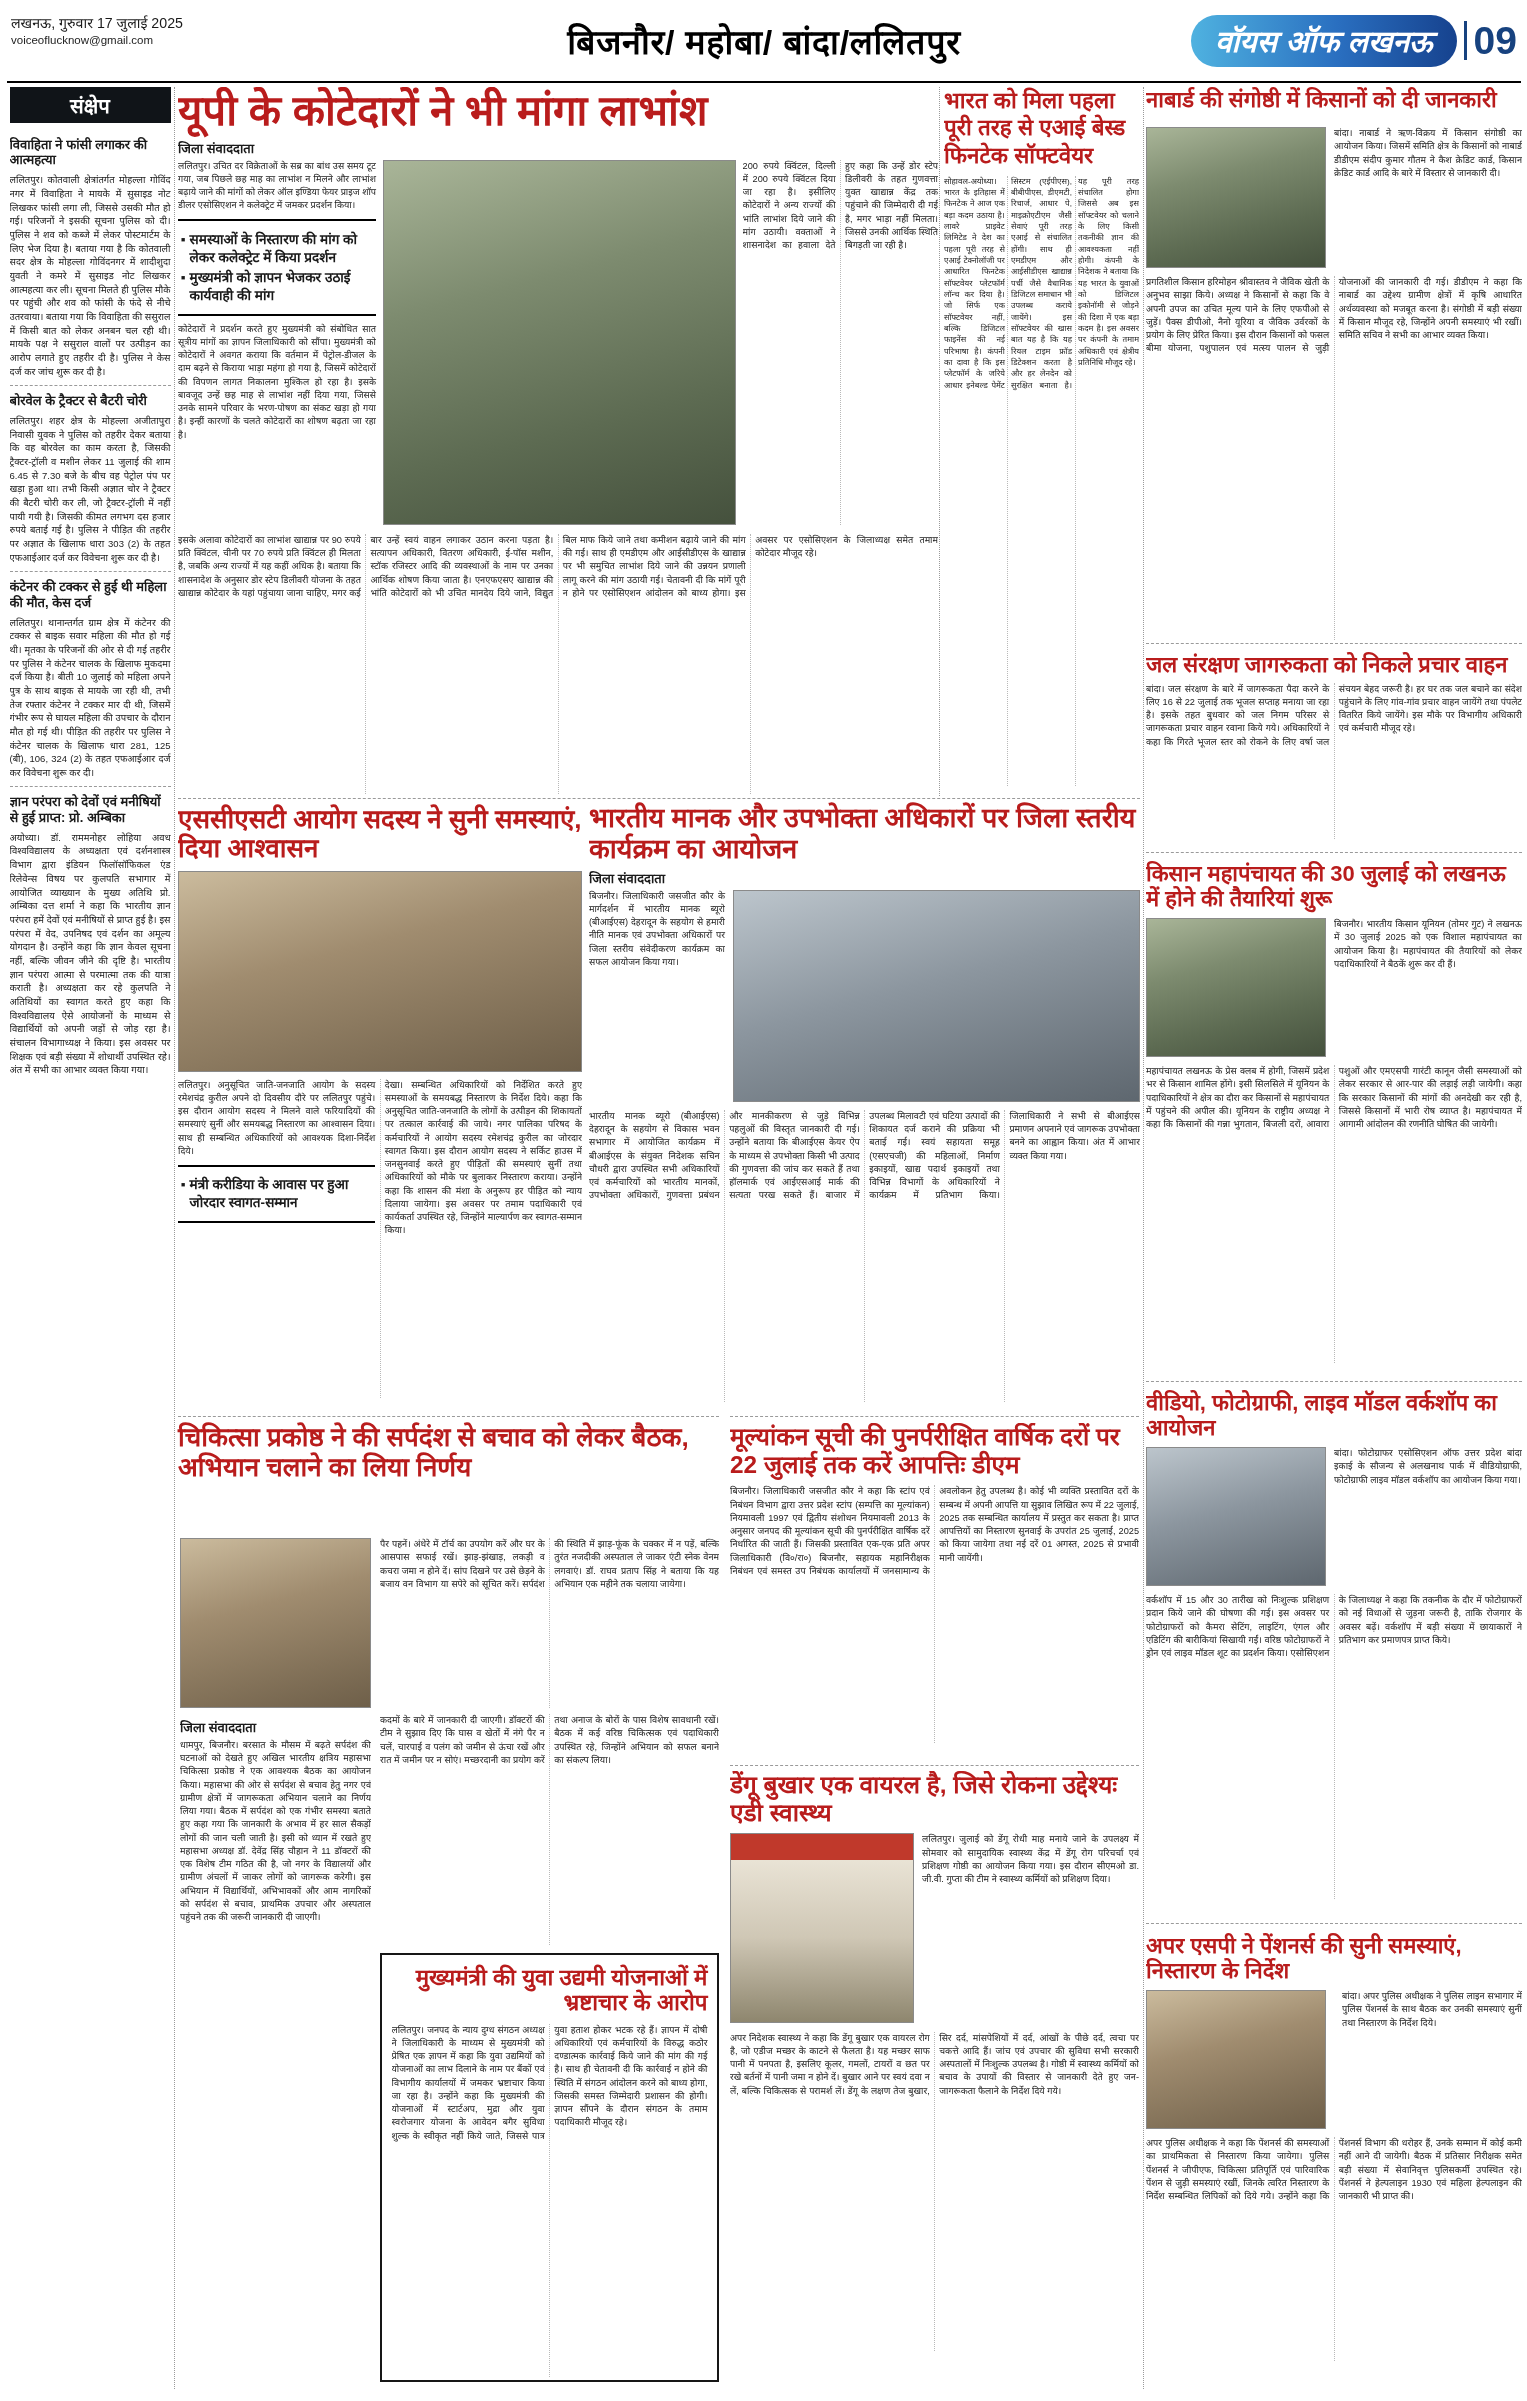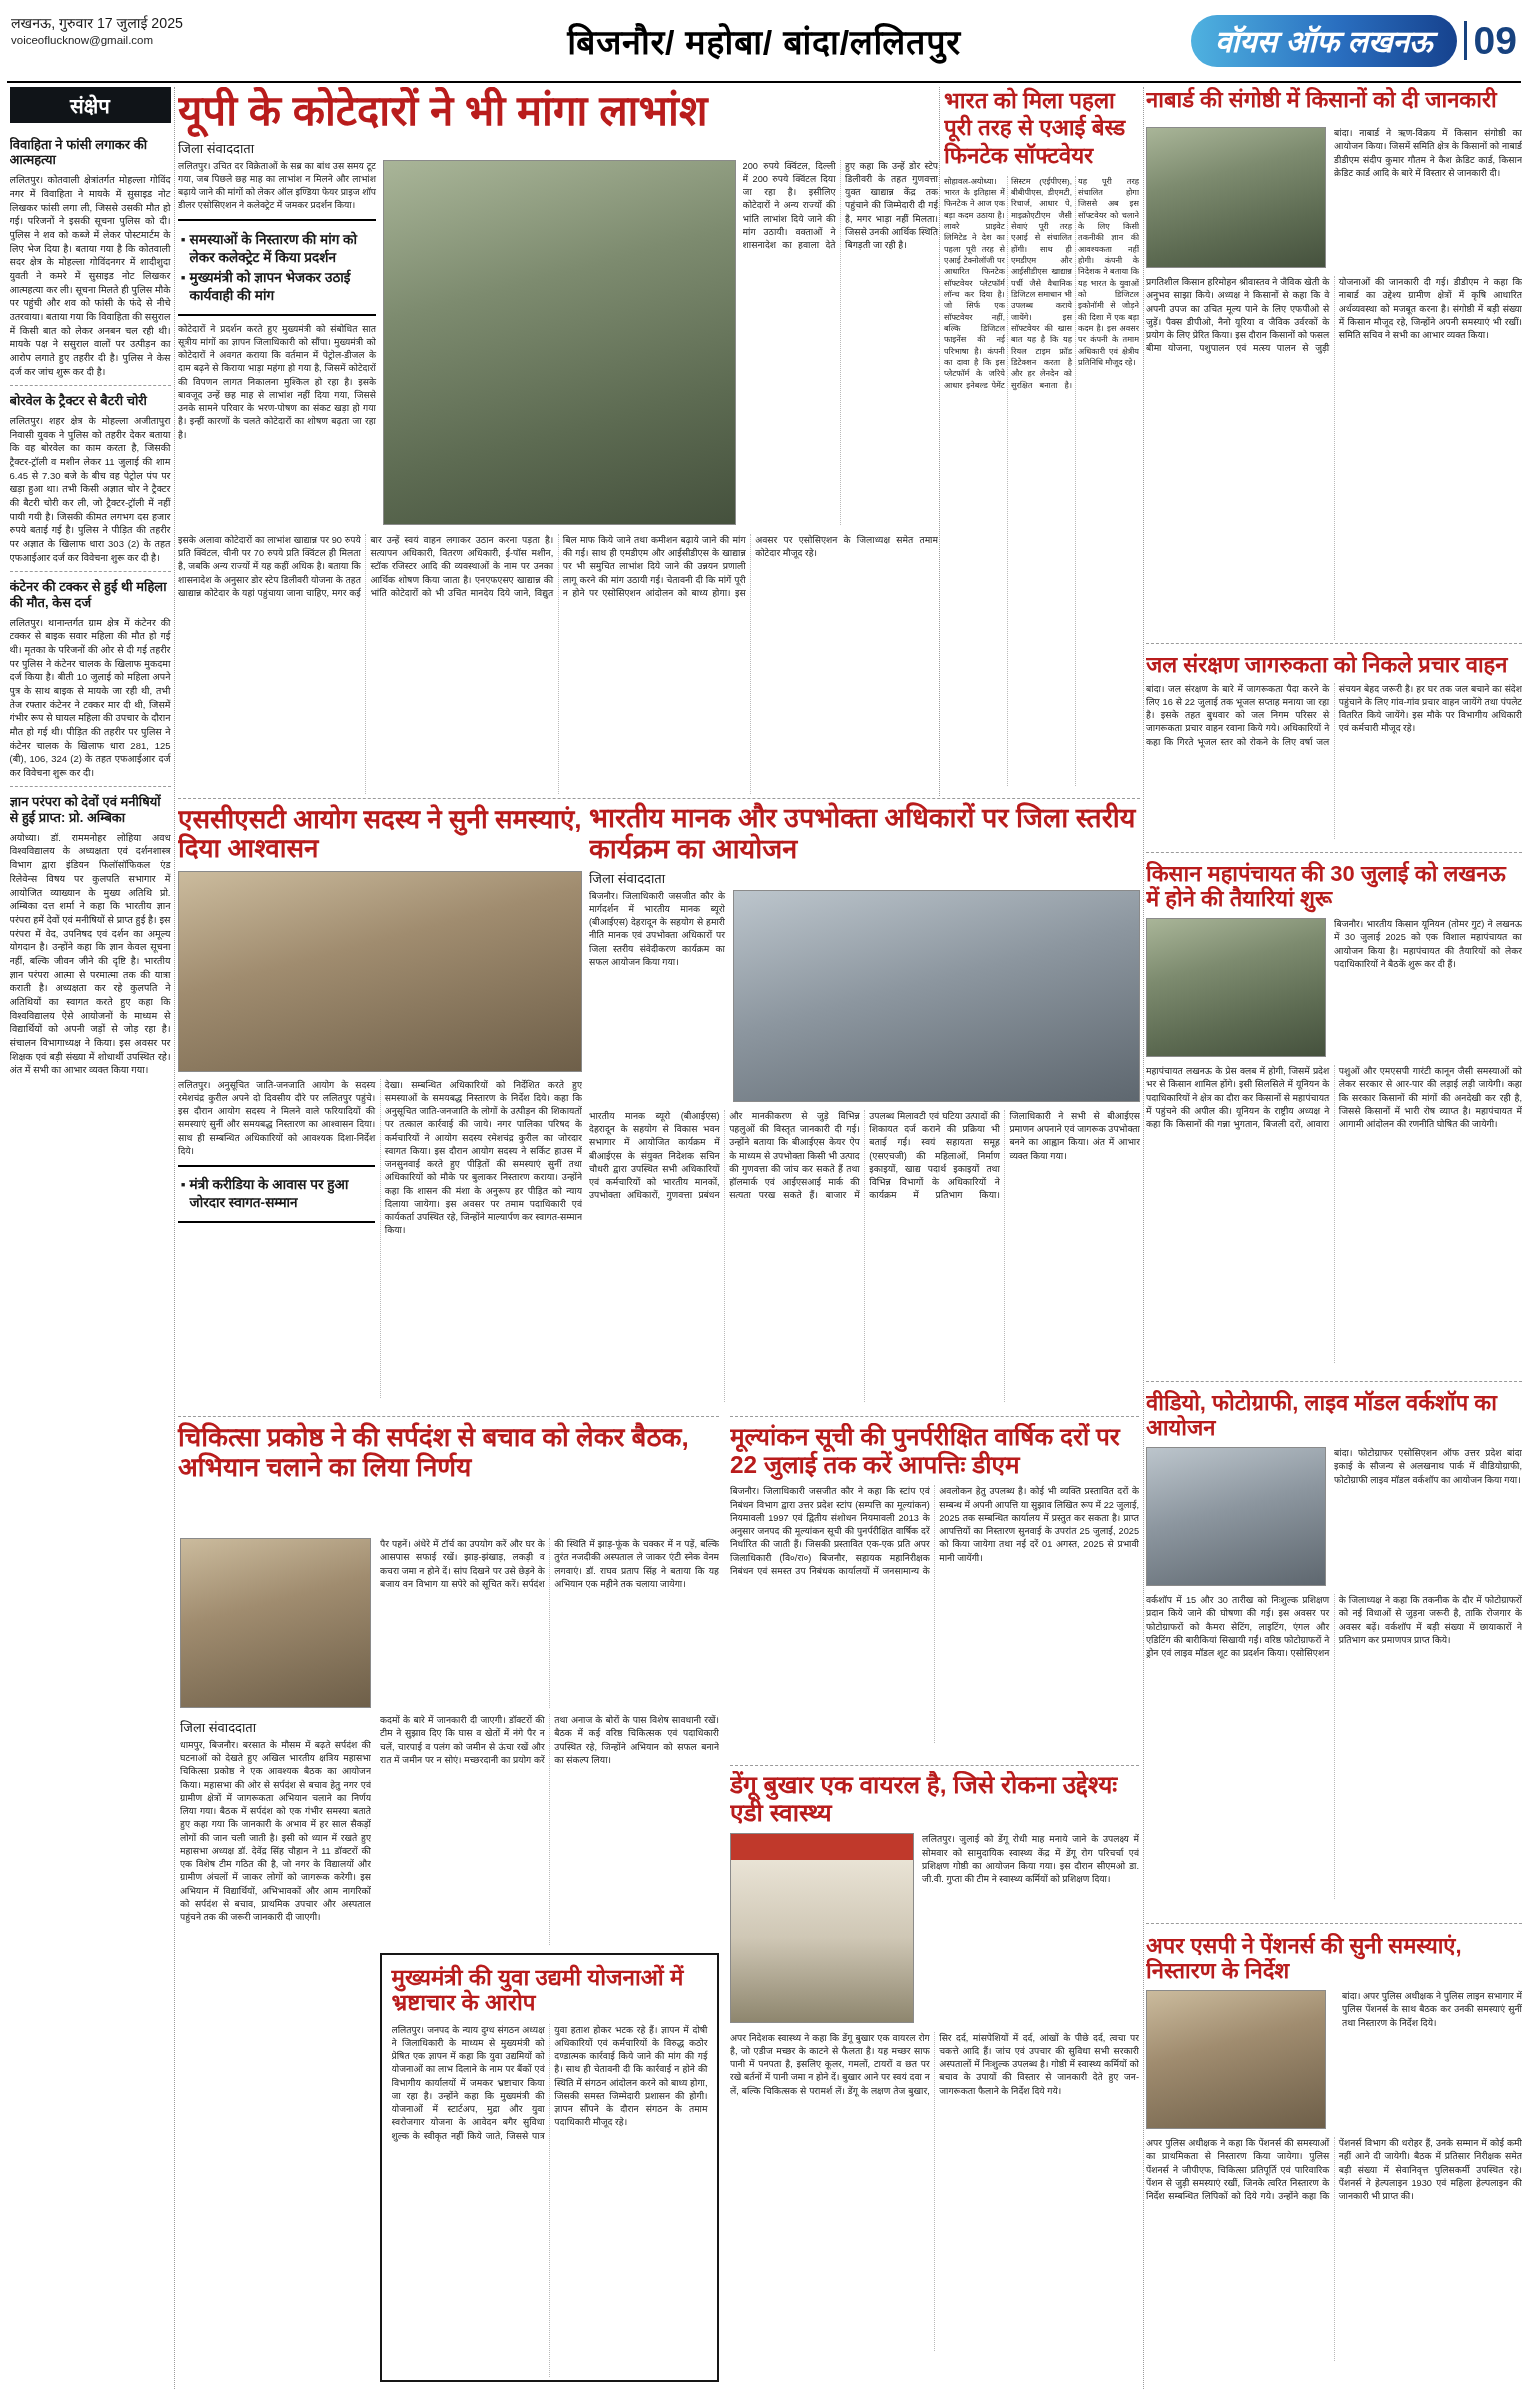--- a/index.html
+++ b/index.html
@@ -14,21 +14,21 @@
   .mh-center{position:absolute;left:0;top:17.6px;width:1528px;text-align:center;font-size:34px;font-weight:800;letter-spacing:0.7px;color:#000}
   .mh-right{position:absolute;right:11px;top:15px;display:flex;align-items:center;gap:6.8px}
   .brand-pill{background:linear-gradient(90deg,#4fb2e0 0%,#2a6fc0 55%,#16428e 100%);color:#fff;font-size:30px;font-weight:800;font-style:italic;padding:5.4px 24.4px;border-radius:27px;white-space:nowrap}
   .page-no{font-size:39px;font-weight:800;color:#17427f;border-left:3.4px solid #17427f;padding-left:6.8px;line-height:1}
   .top-rule{position:absolute;left:6.8px;top:81px;width:1514px;height:2px;background:#000}
   
   .vrule{position:absolute;width:0;border-left:0.7px dotted #9a9a9a}
   .hrule{position:absolute;height:0;border-top:0.7px dashed #9a9a9a}
   
   .headline{font-weight:700;color:#b91c1c;line-height:1.14}
-  .byline{font-weight:normal;font-size:13px;margin:4.1px 0 2.7px 0}
+  .byline{font-weight:bold;font-size:13px;margin:4.1px 0 2.7px 0}
   .body-text{font-size:9.2px;line-height:1.44;text-align:justify;color:#1c1c1c}
   .cols2{columns:2;column-gap:9.5px;column-rule:0.7px dotted #b8b8b8;overflow:hidden;height:100%}
   .cols3{columns:3;column-gap:6.1px;column-rule:0.7px dotted #b8b8b8;overflow:hidden}
   .cols4{columns:4;column-gap:9.5px;column-rule:0.7px dotted #b8b8b8;overflow:hidden}
   .photo{border:0.7px solid #8a8a8a}
   .ph-a{background:linear-gradient(165deg,#a9b598 0%,#7d8b6f 35%,#5d6b52 70%,#45513d 100%)}
   .ph-b{background:linear-gradient(165deg,#cbbb9d 0%,#a08c6f 40%,#6e5f49 100%)}
   .ph-c{background:linear-gradient(165deg,#bcc5cc 0%,#8c969f 45%,#5e676f 100%)}
   .ph-d{background:linear-gradient(180deg,#c0392b 0%,#c0392b 14%,#e9e3d5 14%,#cfc7b5 55%,#8e866e 100%)}
   .flag-box{border-top:2px solid #000;border-bottom:2px solid #000;padding:6.8px 2.7px;margin:6.8px 0}
@@ -157,21 +157,21 @@
 </div>
 <div class="abs" style="left:180px;top:1714px;width:191px;height:668px;overflow:hidden">
   <div class="byline">जिला संवाददाता</div>
   <p class="body-text">धामपुर, बिजनौर। बरसात के मौसम में बढ़ते सर्पदंश की घटनाओं को देखते हुए अखिल भारतीय क्षत्रिय महासभा चिकित्सा प्रकोष्ठ ने एक आवश्यक बैठक का आयोजन किया। महासभा की ओर से सर्पदंश से बचाव हेतु नगर एवं ग्रामीण क्षेत्रों में जागरूकता अभियान चलाने का निर्णय लिया गया। बैठक में सर्पदंश को एक गंभीर समस्या बताते हुए कहा गया कि जानकारी के अभाव में हर साल सैकड़ों लोगों की जान चली जाती है। इसी को ध्यान में रखते हुए महासभा अध्यक्ष डॉ. देवेंद्र सिंह चौहान ने 11 डॉक्टरों की एक विशेष टीम गठित की है, जो नगर के विद्यालयों और ग्रामीण अंचलों में जाकर लोगों को जागरूक करेगी। इस अभियान में विद्यार्थियों, अभिभावकों और आम नागरिकों को सर्पदंश से बचाव, प्राथमिक उपचार और अस्पताल पहुंचने तक की जरूरी जानकारी दी जाएगी।</p>
 </div>
 <div class="abs" style="left:380px;top:1714px;width:339px;height:231px;overflow:hidden">
   <p class="body-text cols2">कदमों के बारे में जानकारी दी जाएगी। डॉक्टरों की टीम ने सुझाव दिए कि घास व खेतों में नंगे पैर न चलें, चारपाई व पलंग को जमीन से ऊंचा रखें और रात में जमीन पर न सोएं। मच्छरदानी का प्रयोग करें तथा अनाज के बोरों के पास विशेष सावधानी रखें। बैठक में कई वरिष्ठ चिकित्सक एवं पदाधिकारी उपस्थित रहे, जिन्होंने अभियान को सफल बनाने का संकल्प लिया।</p>
 </div>
 
 <section class="abs boxed" style="left:380px;top:1953px;width:339px;height:429px;overflow:hidden">
-  <h2 class="headline" style="font-size:22.4px;text-align:left;margin-bottom:8.1px">मुख्यमंत्री की युवा उद्यमी योजनाओं में भ्रष्टाचार के आरोप</h2>
+  <h2 class="headline" style="font-size:22.4px;text-align:right;margin-bottom:8.1px">मुख्यमंत्री की युवा उद्यमी योजनाओं में भ्रष्टाचार के आरोप</h2>
   <div class="body-text cols2" style="height:353px">ललितपुर। जनपद के न्याय दुग्ध संगठन अध्यक्ष ने जिलाधिकारी के माध्यम से मुख्यमंत्री को प्रेषित एक ज्ञापन में कहा कि युवा उद्यमियों को योजनाओं का लाभ दिलाने के नाम पर बैंकों एवं विभागीय कार्यालयों में जमकर भ्रष्टाचार किया जा रहा है। उन्होंने कहा कि मुख्यमंत्री की योजनाओं में स्टार्टअप, मुद्रा और युवा स्वरोजगार योजना के आवेदन बगैर सुविधा शुल्क के स्वीकृत नहीं किये जाते, जिससे पात्र युवा हताश होकर भटक रहे हैं। ज्ञापन में दोषी अधिकारियों एवं कर्मचारियों के विरुद्ध कठोर दण्डात्मक कार्रवाई किये जाने की मांग की गई है। साथ ही चेतावनी दी कि कार्रवाई न होने की स्थिति में संगठन आंदोलन करने को बाध्य होगा, जिसकी समस्त जिम्मेदारी प्रशासन की होगी। ज्ञापन सौंपने के दौरान संगठन के तमाम पदाधिकारी मौजूद रहे।</div>
 </section>
 
 <section class="abs" style="left:730px;top:1423px;width:409px;height:338px;overflow:hidden">
   <h2 class="headline" style="font-size:24.4px;margin-bottom:6.8px">मूल्यांकन सूची की पुनर्परीक्षित वार्षिक दरों पर 22 जुलाई तक करें आपत्तिः डीएम</h2>
   <div class="body-text cols2" style="height:258px">बिजनौर। जिलाधिकारी जसजीत कौर ने कहा कि स्टांप एवं निबंधन विभाग द्वारा उत्तर प्रदेश स्टांप (सम्पत्ति का मूल्यांकन) नियमावली 1997 एवं द्वितीय संशोधन नियमावली 2013 के अनुसार जनपद की मूल्यांकन सूची की पुनर्परीक्षित वार्षिक दरें निर्धारित की जाती हैं। जिसकी प्रस्तावित एक-एक प्रति अपर जिलाधिकारी (वि०/रा०) बिजनौर, सहायक महानिरीक्षक निबंधन एवं समस्त उप निबंधक कार्यालयों में जनसामान्य के अवलोकन हेतु उपलब्ध है। कोई भी व्यक्ति प्रस्तावित दरों के सम्बन्ध में अपनी आपत्ति या सुझाव लिखित रूप में 22 जुलाई, 2025 तक सम्बन्धित कार्यालय में प्रस्तुत कर सकता है। प्राप्त आपत्तियों का निस्तारण सुनवाई के उपरांत 25 जुलाई, 2025 को किया जायेगा तथा नई दरें 01 अगस्त, 2025 से प्रभावी मानी जायेंगी।</div>
 </section>
 
 <section class="abs" style="left:730px;top:1771px;width:409px;height:611px;overflow:hidden">
   <h2 class="headline" style="font-size:24.4px;margin-bottom:6.8px">डेंगू बुखार एक वायरल है, जिसे रोकना उद्देश्यः एडी स्वास्थ्य</h2>

